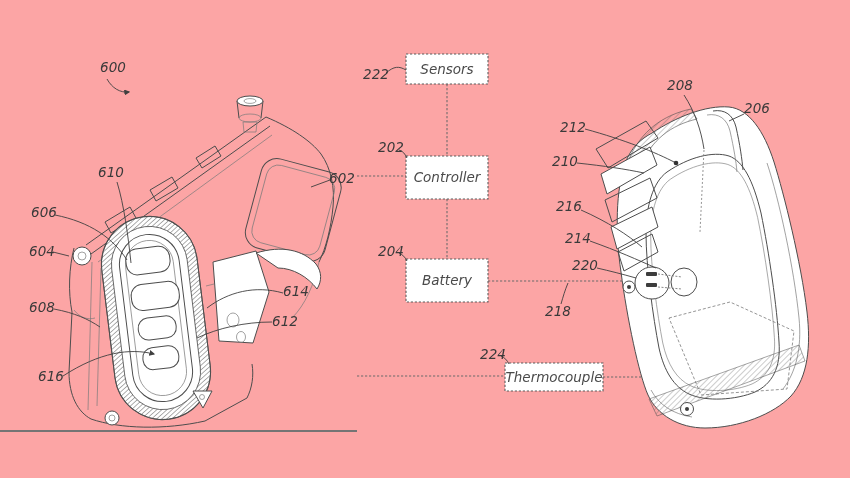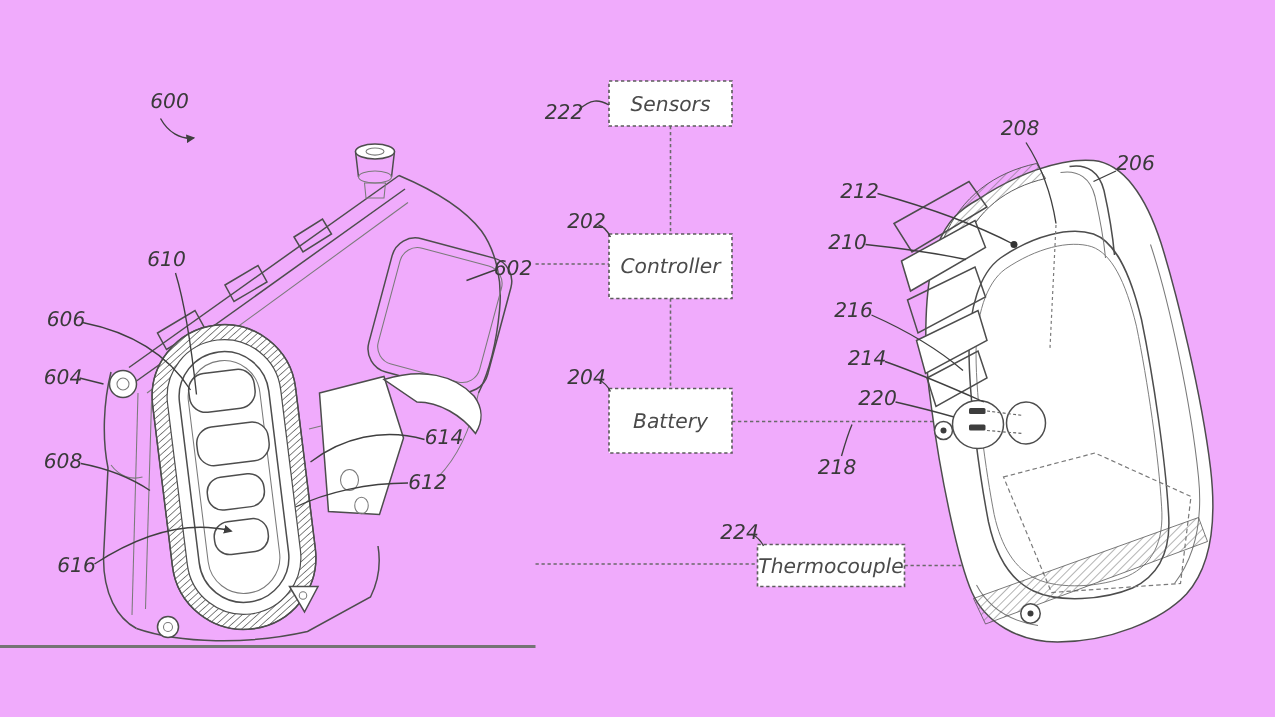--- a/index.html
+++ b/index.html
@@ -1,16 +1,16 @@
 <!DOCTYPE html>
 <html><head>
 <meta charset="utf-8">
 <style>
   html,body{margin:0;padding:0;background:#ffffff;}
-  .stage{position:relative;width:850px;height:478px;background:#f0abfc;overflow:hidden;}
+  .stage{position:relative;width:850px;height:478px;background:#fca5a5;overflow:hidden;}
   svg{position:absolute;left:0;top:0;}
   .ln{fill:none;stroke:#4d4d4d;stroke-width:1;}
   .ln-thin{fill:none;stroke:#7a7a7a;stroke-width:0.7;}
   .leader{fill:none;stroke:#3f3f3f;stroke-width:0.9;}
   .dash{fill:none;stroke:#6a6a6a;stroke-width:1.05;stroke-dasharray:2.2 1.8;}
   .blockbox{fill:#ffffff;stroke:#5c5c5c;stroke-width:1.1;stroke-dasharray:2.2 1.8;}
   .ref{font-family:"DejaVu Sans",sans-serif;font-size:13.5px;font-style:italic;fill:#3a3a3a;text-anchor:middle;}
   .boxlabel{font-family:"DejaVu Sans",sans-serif;font-size:13.5px;font-style:italic;fill:#4a4a4a;text-anchor:middle;}
   .wh{fill:#ffffff;}
 </style>

